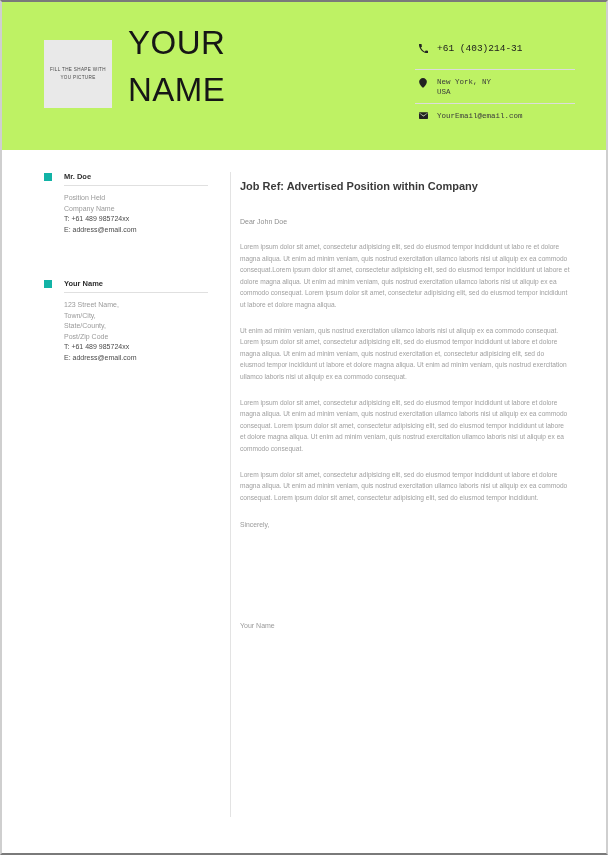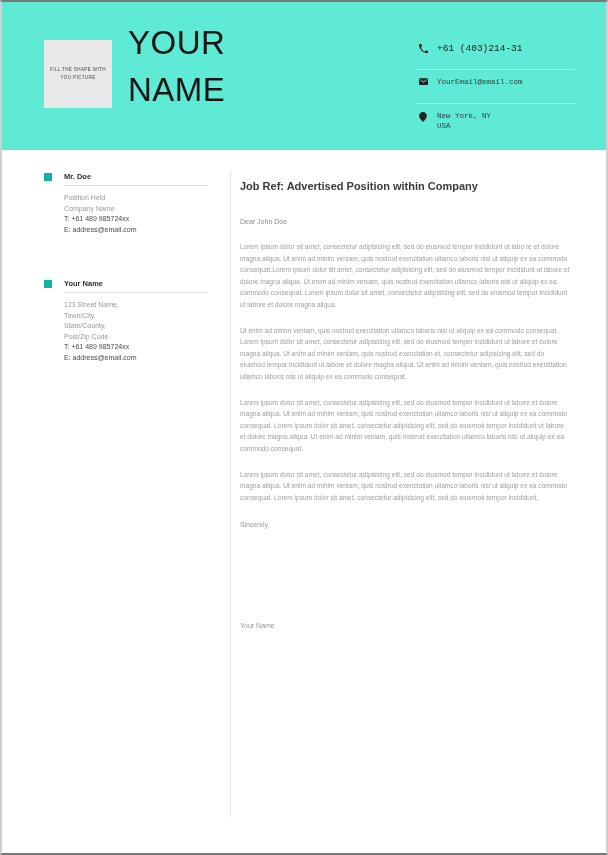--- a/index.html
+++ b/index.html
@@ -27,21 +27,21 @@
     overflow: hidden;
   }
 
   
   .header {
     position: absolute;
     left: 0;
     top: 0;
     width: 604px;
     height: 148px;
-    background: #5eead4;
+    background: #bef264;
   }
 
   .photo-box {
     position: absolute;
     left: 42px;
     top: 38px;
     width: 68px;
     height: 68px;
     background: #e9e9e9;
     display: flex;
@@ -246,42 +246,42 @@
 
     <div class="contacts">
 
       <div class="contact-row">
         <span class="contact-icon">
           <svg width="9" height="9" viewBox="0 0 24 24" fill="#222222">
             <path d="M6.6 10.8c1.9 3.7 4.9 6.7 8.6 8.6l2.9-2.9c.4-.4.9-.5 1.3-.3 1.4.5 3 .7 4.6.7.7 0 1.2.5 1.2 1.2v4.6c0 .7-.5 1.2-1.2 1.2C11.6 23.9 0 12.3 0 .1 0-.6.6-1.1 1.2-1.1h4.6c.7 0 1.2.5 1.2 1.2 0 1.6.3 3.2.8 4.6.1.4 0 .9-.3 1.3l-2.9 2.9z" transform="translate(0 1)"></path>
           </svg>
         </span>
         <span class="contact-text phone">+61 (403)214-31</span>
-      </div>
-
-      <div class="contact-row">
-        <span class="contact-icon">
-          <svg width="9" height="7" viewBox="0 0 24 18" fill="#222222">
-            <path d="M2 0h20a2 2 0 0 1 2 2v14a2 2 0 0 1-2 2H2a2 2 0 0 1-2-2V2a2 2 0 0 1 2-2zm10 9.2L2.1 2.4v.2L12 10.6l9.9-8v-.2L12 9.2z"></path>
-            <path d="M1.6 2.2 12 10.3 22.4 2.2l.6.9L12 11.7 1 3.1z" fill="#ffffff"></path>
-          </svg>
-        </span>
-        <span class="contact-text">YourEmail@email.com</span>
       </div>
 
       <div class="contact-row">
         <span class="contact-icon">
           <svg width="8" height="10" viewBox="0 0 20 26" fill="#222222">
             <path d="M10 0C4.5 0 0 4.5 0 10c0 7.3 10 16 10 16s10-8.7 10-16c0-5.5-4.5-10-10-10z"></path>
           </svg>
         </span>
         <span class="contact-text">
           <span>New York, NY</span>
           <span class="sub">USA</span>
         </span>
+      </div>
+
+      <div class="contact-row">
+        <span class="contact-icon">
+          <svg width="9" height="7" viewBox="0 0 24 18" fill="#222222">
+            <path d="M2 0h20a2 2 0 0 1 2 2v14a2 2 0 0 1-2 2H2a2 2 0 0 1-2-2V2a2 2 0 0 1 2-2zm10 9.2L2.1 2.4v.2L12 10.6l9.9-8v-.2L12 9.2z"></path>
+            <path d="M1.6 2.2 12 10.3 22.4 2.2l.6.9L12 11.7 1 3.1z" fill="#ffffff"></path>
+          </svg>
+        </span>
+        <span class="contact-text">YourEmail@email.com</span>
       </div>
 
     </div>
   </div>
 
   <div class="body-area">
 
     <div class="divider-v"></div>
 
     <div class="sidebar">

